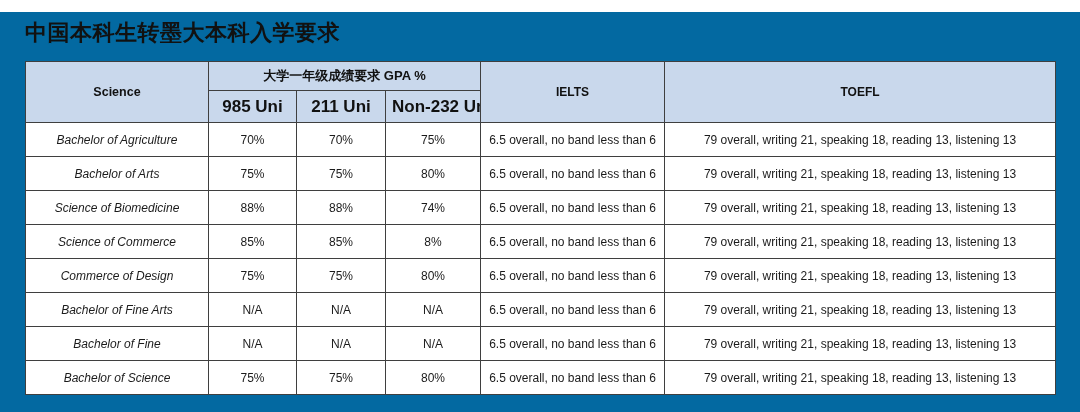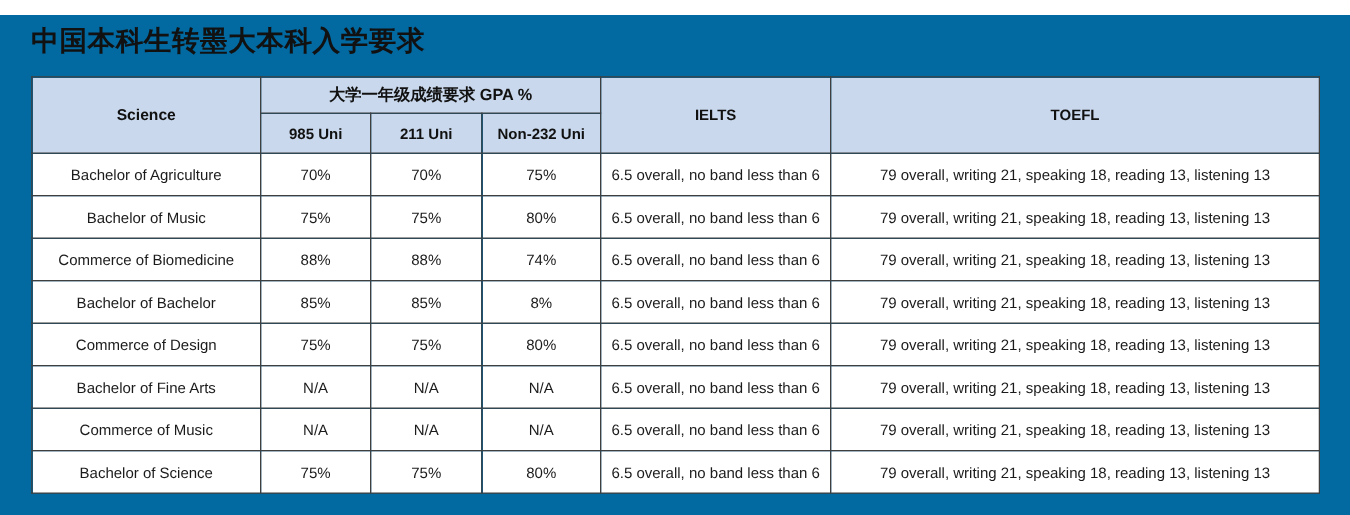--- a/index.html
+++ b/index.html
@@ -56,25 +56,26 @@
     text-align: left;
     padding-left: 10px;
     font-size: 12.5px;
   }
   th.gpa-group-head {
     font-size: 13px;
     height: 29px;
   }
   tr.subhead-row th {
     height: 32px;
-    font-size: 12px;
+    font-size: 17px;
   }
   td.degree-cell {
     text-align: left;
     padding-left: 10px;
+    font-style: italic;
     color: #222222;
   }
   tr.data-row {
     height: 34px;
   }
   tr.data-row td {
     background: #ffffff;
     color: #1b1b1b;
   }
 </style>
@@ -110,37 +111,37 @@
     <tbody>
       <tr class="data-row">
         <td class="degree-cell">Bachelor of Agriculture</td>
         <td>70%</td>
         <td>70%</td>
         <td>75%</td>
         <td>6.5 overall, no band less than 6</td>
         <td>79 overall, writing 21, speaking 18, reading 13, listening 13</td>
       </tr>
       <tr class="data-row">
-        <td class="degree-cell">Bachelor of Music</td>
+        <td class="degree-cell">Bachelor of Arts</td>
         <td>75%</td>
         <td>75%</td>
         <td>80%</td>
         <td>6.5 overall, no band less than 6</td>
         <td>79 overall, writing 21, speaking 18, reading 13, listening 13</td>
       </tr>
       <tr class="data-row">
-        <td class="degree-cell">Commerce of Biomedicine</td>
+        <td class="degree-cell">Science of Biomedicine</td>
         <td>88%</td>
         <td>88%</td>
         <td>74%</td>
         <td>6.5 overall, no band less than 6</td>
         <td>79 overall, writing 21, speaking 18, reading 13, listening 13</td>
       </tr>
       <tr class="data-row">
-        <td class="degree-cell">Bachelor of Bachelor</td>
+        <td class="degree-cell">Science of Commerce</td>
         <td>85%</td>
         <td>85%</td>
         <td>8%</td>
         <td>6.5 overall, no band less than 6</td>
         <td>79 overall, writing 21, speaking 18, reading 13, listening 13</td>
       </tr>
       <tr class="data-row">
         <td class="degree-cell">Commerce of Design</td>
         <td>75%</td>
         <td>75%</td>
@@ -150,21 +151,21 @@
       </tr>
       <tr class="data-row">
         <td class="degree-cell">Bachelor of Fine Arts</td>
         <td>N/A</td>
         <td>N/A</td>
         <td>N/A</td>
         <td>6.5 overall, no band less than 6</td>
         <td>79 overall, writing 21, speaking 18, reading 13, listening 13</td>
       </tr>
       <tr class="data-row">
-        <td class="degree-cell">Commerce of Music</td>
+        <td class="degree-cell">Bachelor of Fine</td>
         <td>N/A</td>
         <td>N/A</td>
         <td>N/A</td>
         <td>6.5 overall, no band less than 6</td>
         <td>79 overall, writing 21, speaking 18, reading 13, listening 13</td>
       </tr>
       <tr class="data-row">
         <td class="degree-cell">Bachelor of Science</td>
         <td>75%</td>
         <td>75%</td>

